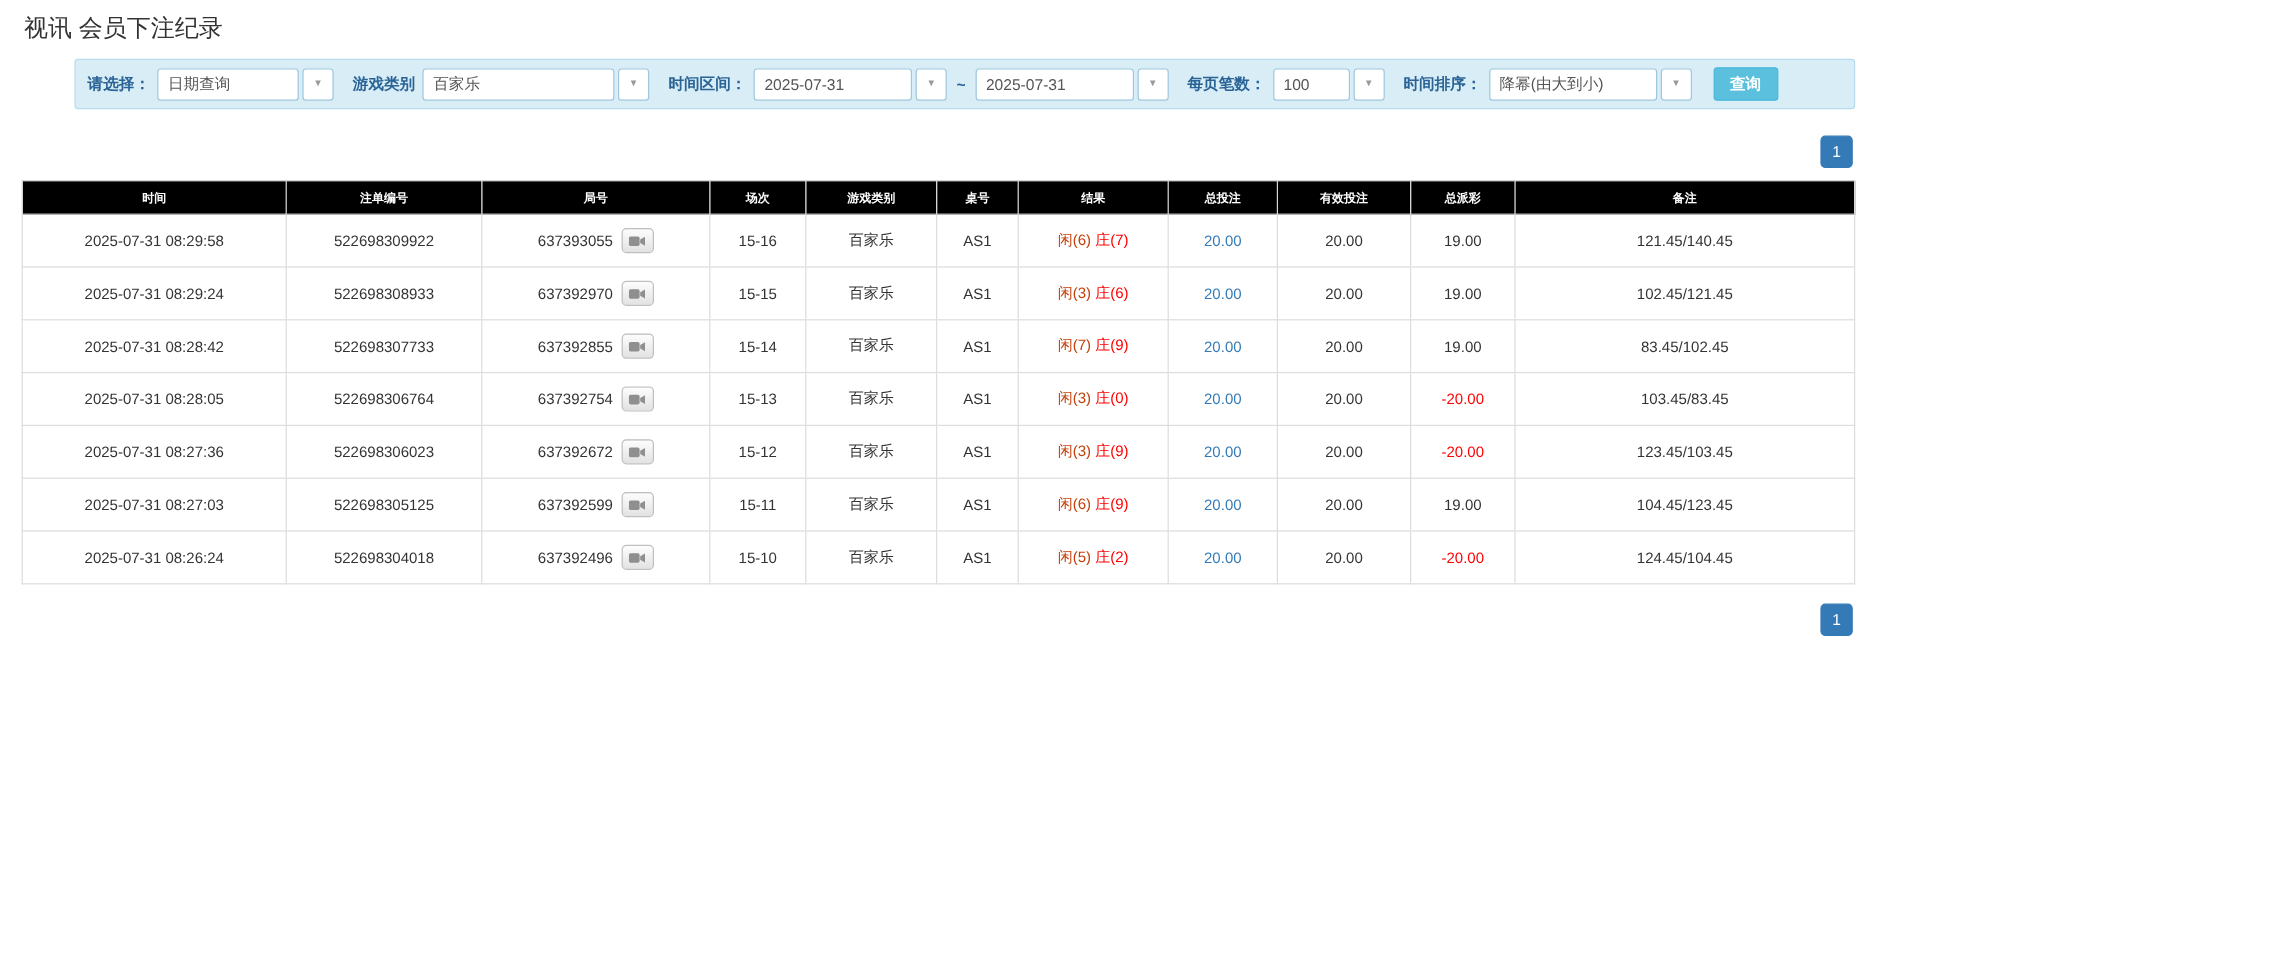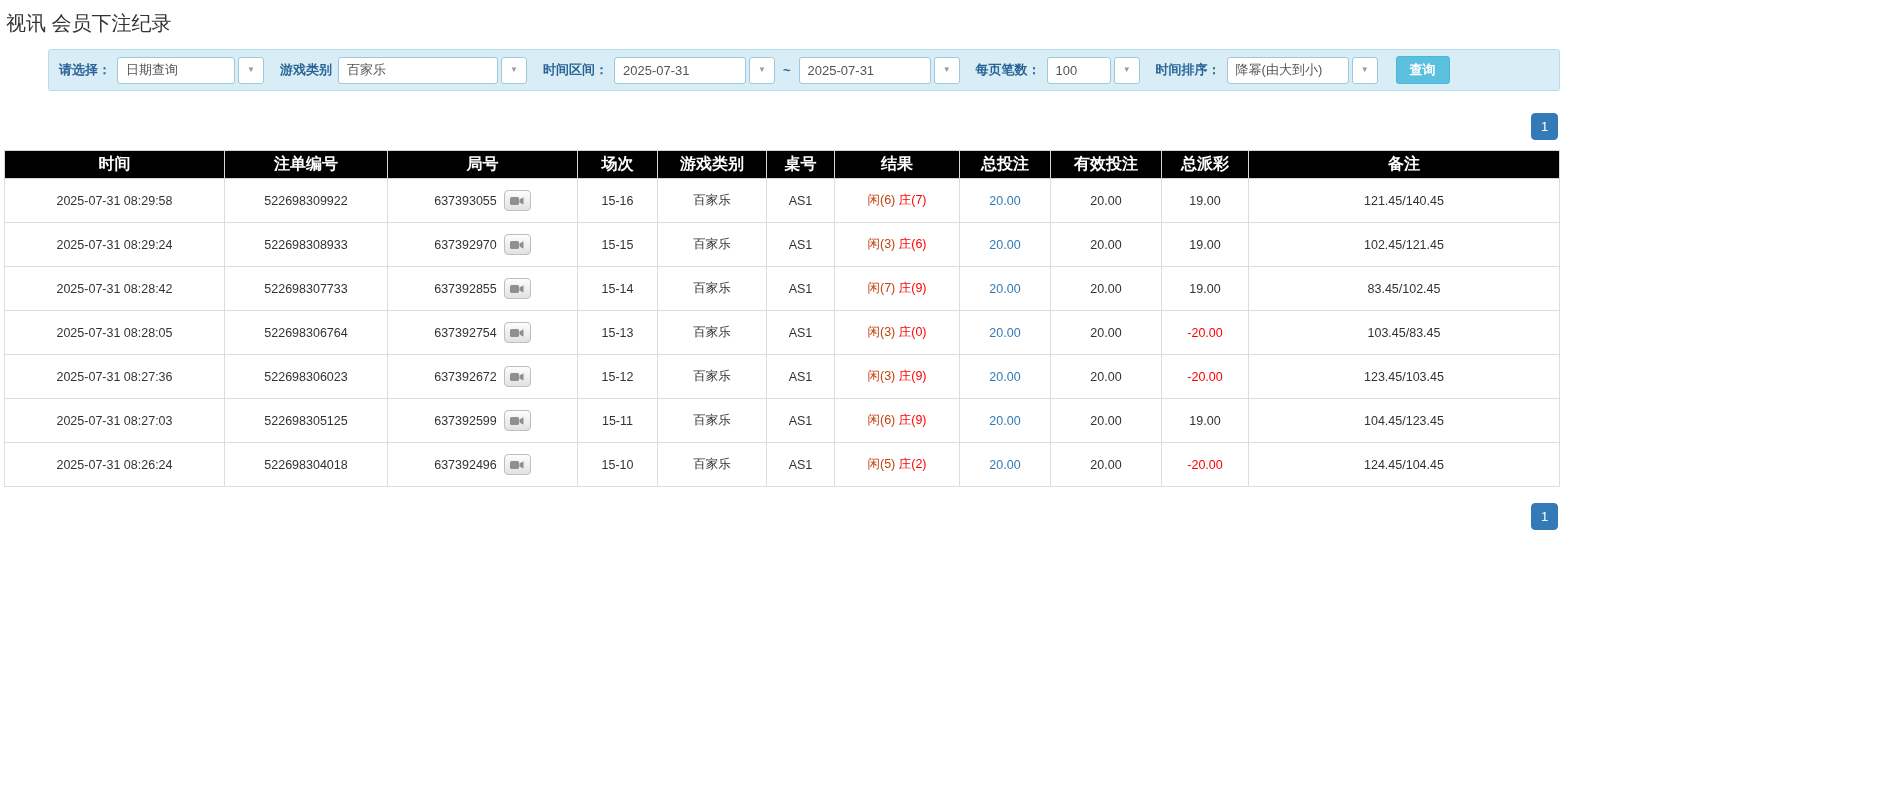--- a/index.html
+++ b/index.html
@@ -2,21 +2,21 @@
 <html><head>
 <meta charset="utf-8">
 <style>
   * { box-sizing: border-box; }
   body {
     margin: 0;
     background: #ffffff;
     font-family: "Liberation Sans", "DejaVu Sans", sans-serif;
     color: #333;
   }
-  .page { width: 1564px; padding: 6px 4px; }
+  .page { width: 1564px; padding: 6px 18px; }
   .page-title { font-size: 20px; font-weight: 500; color: #333; margin: 4px 0 12px 2px; }
 
   
   .filter-bar {
     background: #d9edf7;
     border: 1px solid #b7dcee;
     border-radius: 3px;
     padding: 6px 10px;
     display: flex;
     align-items: center;
@@ -59,21 +59,21 @@
   .page-btn {
     display: inline-block; min-width: 27px; height: 27px; line-height: 25px;
     background: #337ab7; color: #fff; border: 1px solid #337ab7;
     border-radius: 4px; text-align: center; font-size: 13px; cursor: pointer;
   }
 
   
   table { width: 100%; border-collapse: collapse; font-size: 12.5px; table-layout: fixed; }
   th {
     background: #000; color: #fff; font-weight: bold; height: 28px;
-    border: 1px solid #d6d6d6; padding: 2px; font-size: 16px;
+    border: 1px solid #d6d6d6; padding: 2px; font-size: 10px;
   }
   td { border: 1px solid #ddd; height: 44px; text-align: center; padding: 2px 4px; color: #333; }
   tr.total-row td {
     background: #9d9d9d; color: #fff; height: 31px; font-weight: bold;
     border-color: #e9e9e9;
   }
   .round-wrap { display: inline-flex; align-items: center; gap: 7px; }
   .replay-btn {
     display: inline-flex; width: 27px; height: 21px;
     border: 1px solid #bfbfbf; border-radius: 4px;
@@ -127,21 +127,21 @@
     <span class="flabel">每页笔数：</span>
     <div class="combo">
       <input style="width: 64px;" readonly="" value="100">
       <button class="caret-btn">
           <span>▼</span>
         </button>
     </div>
 
     <span class="flabel">时间排序：</span>
     <div class="combo">
-      <input style="width: 122px;" readonly="" value="降幂(由大到小)">
+      <input style="width: 140px;" readonly="" value="降幂(由大到小)">
       <button class="caret-btn">
           <span>▼</span>
         </button>
     </div>
 
     <button class="search-btn">查询</button>
   </div>
 
 
   <div class="pager">

